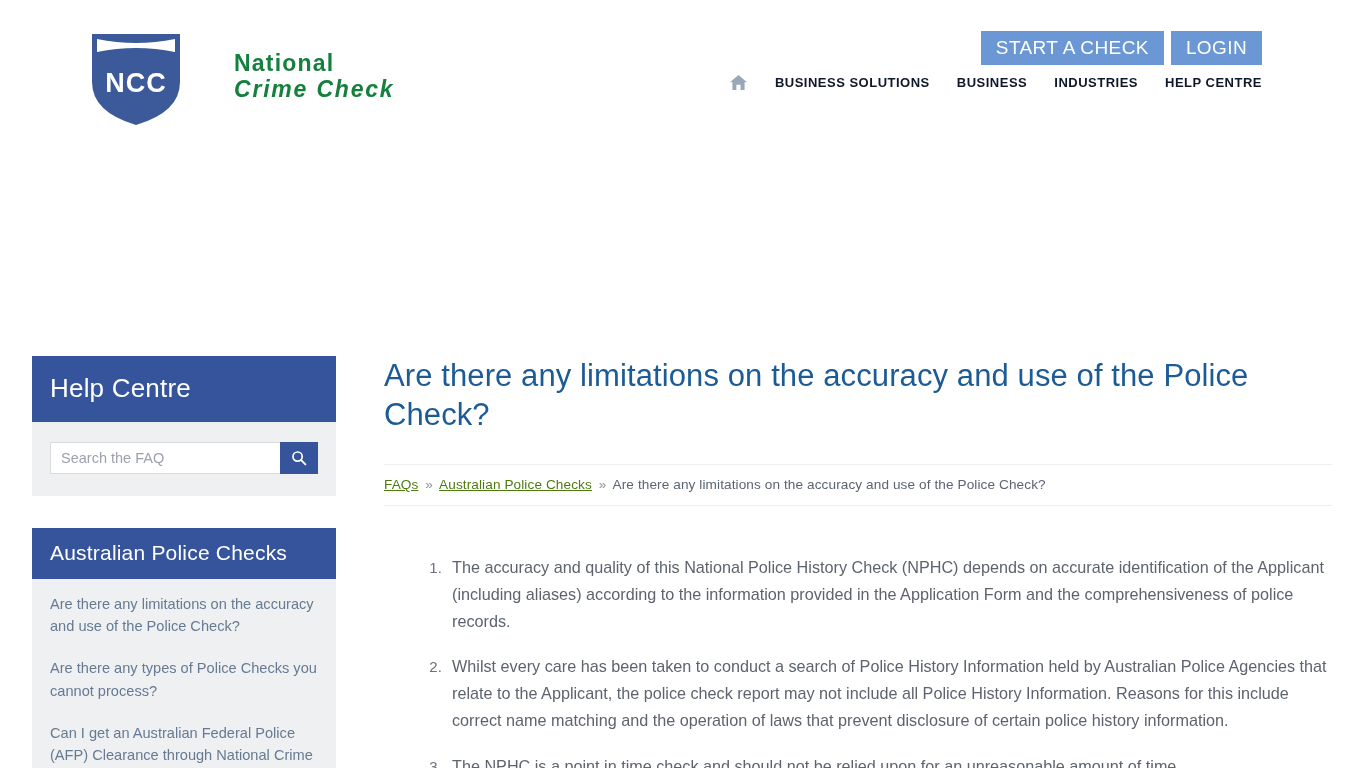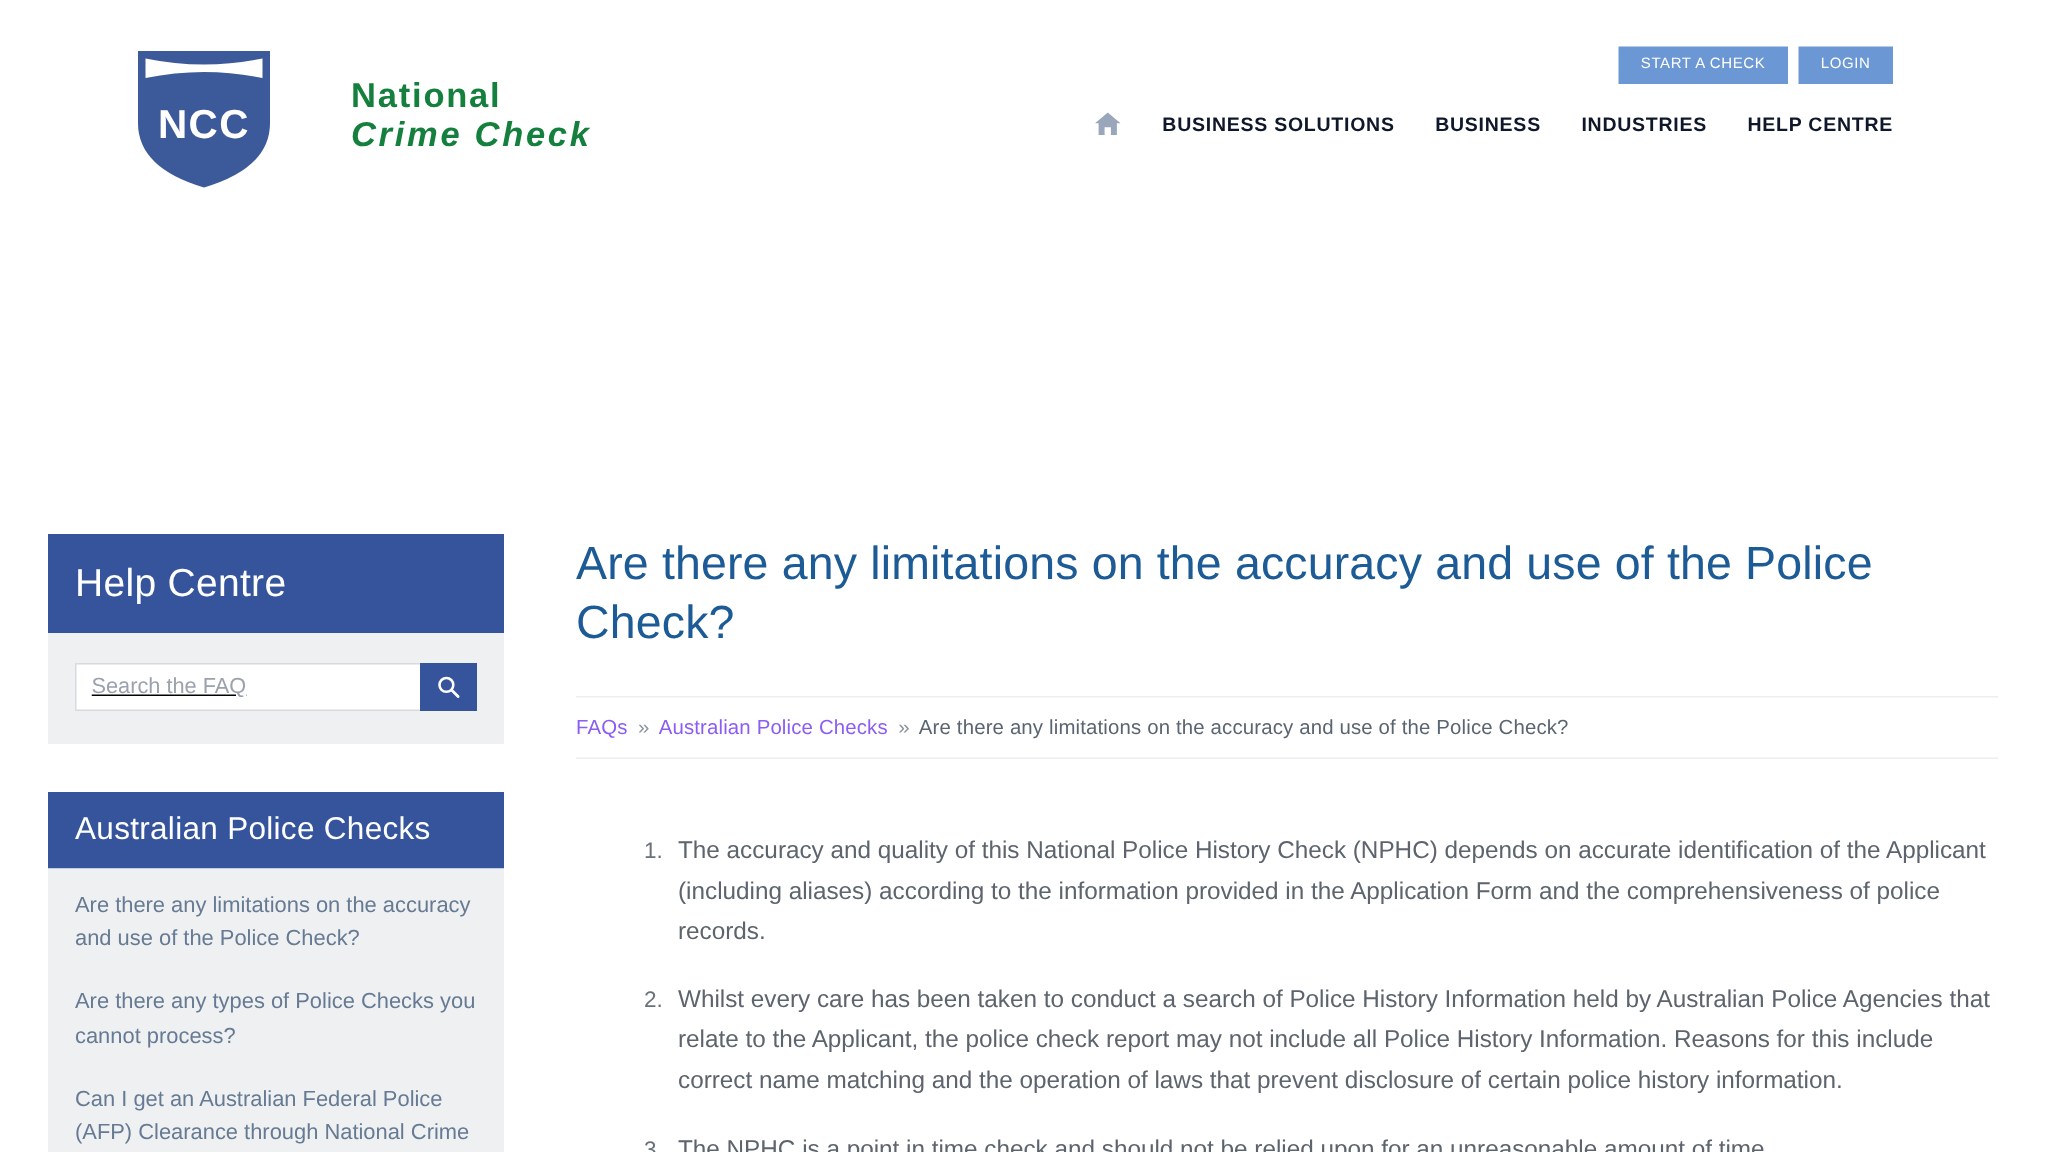--- a/index.html
+++ b/index.html
@@ -50,21 +50,21 @@
   .topbtns {
     position: absolute;
     right: 104px;
     top: 31px;
     display: flex;
     gap: 7px;
   }
   .topbtn {
     background: #6b97d4;
     color: #ffffff;
-    font-size: 10px;
+    font-size: 19px;
     letter-spacing: 0.4px;
     padding: 7px 15px 8px 15px;
     border: none;
     cursor: pointer;
     line-height: 1;
     font-family: "Liberation Sans", sans-serif;
   }
 
   .mainnav {
     position: absolute;
@@ -102,21 +102,21 @@
     color: #ffffff;
     padding: 17px 18px 18px 18px;
   }
   .panel-head.big { font-size: 26px; font-weight: 400; letter-spacing: 0.2px; }
   .panel-head.small { font-size: 21px; font-weight: 400; letter-spacing: 0.2px; padding: 13px 18px 14px 18px; }
   .panel-body {
     background: #eef0f2;
     padding: 20px 18px 22px 18px;
   }
   .panel-body.links { padding: 14px 18px 18px 18px; }
-  .searchrow { display: flex; height: 32px; text-decoration: underline; }
+  .searchrow { display: flex; height: 32px; }
   .searchinput {
     flex: 1;
     border: 1px solid #d8dadd;
     border-right: none;
     background: #ffffff;
     padding: 0 10px;
     font-size: 14.5px;
     color: #5a6372;
     font-family: "Liberation Sans", sans-serif;
     outline: none;
@@ -161,21 +161,22 @@
   .rule { height: 1px; background: #eceef0; }
   .rule.top { margin-top: 29px; }
   .rule.bottom { margin-top: 0px; }
   .crumbs {
     padding: 12px 0 13px 0;
     font-size: 13.6px;
     color: #5b6572;
     letter-spacing: 0.1px;
   }
   .crumbs a {
-    color: #8b5cf6;
+    color: #4d7c0f;
+    text-decoration: underline;
     cursor: pointer;
   }
   .crumbs .sep { color: #8c939d; margin: 0 3px; }
 
   .content { margin-top: 48px; }
   ol.conditions {
     margin: 0;
     padding-left: 62px;
     color: #5d646d;
     font-size: 16.2px;

